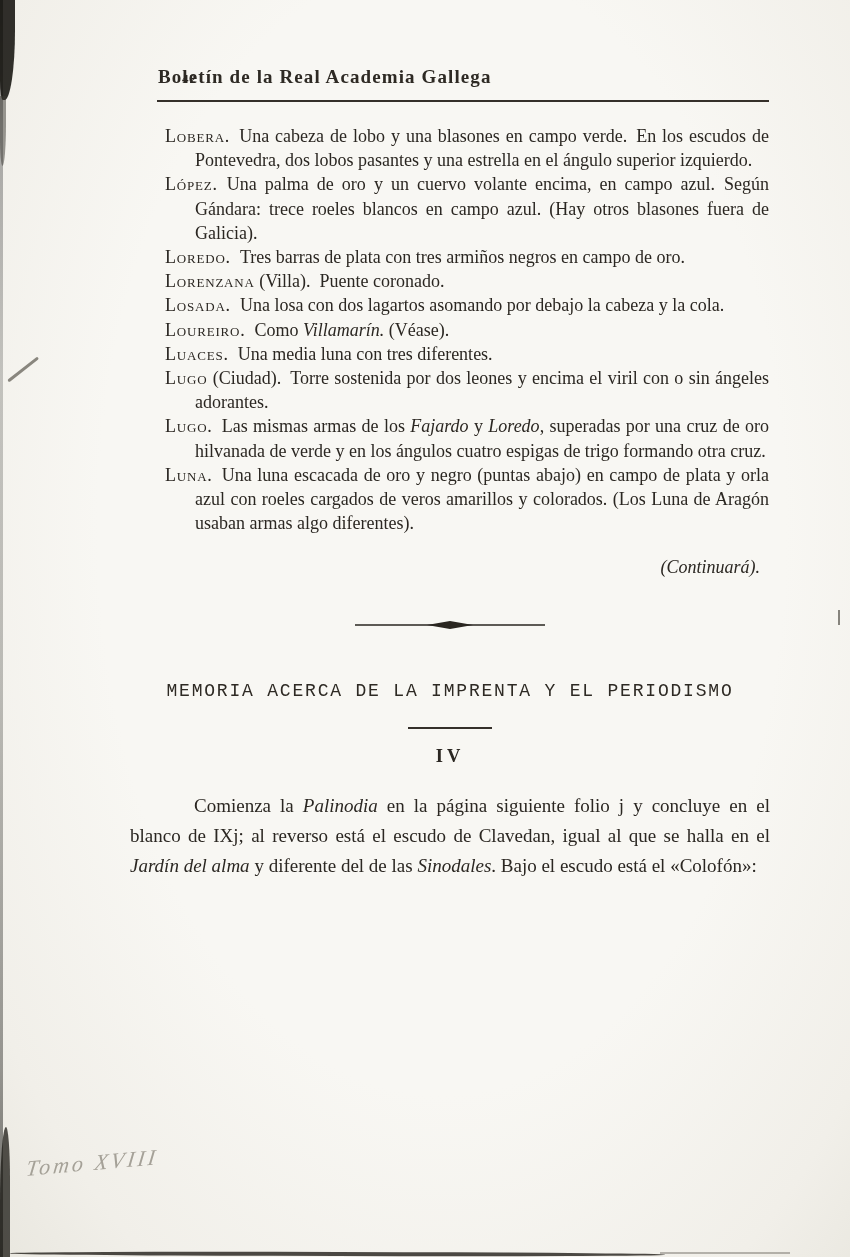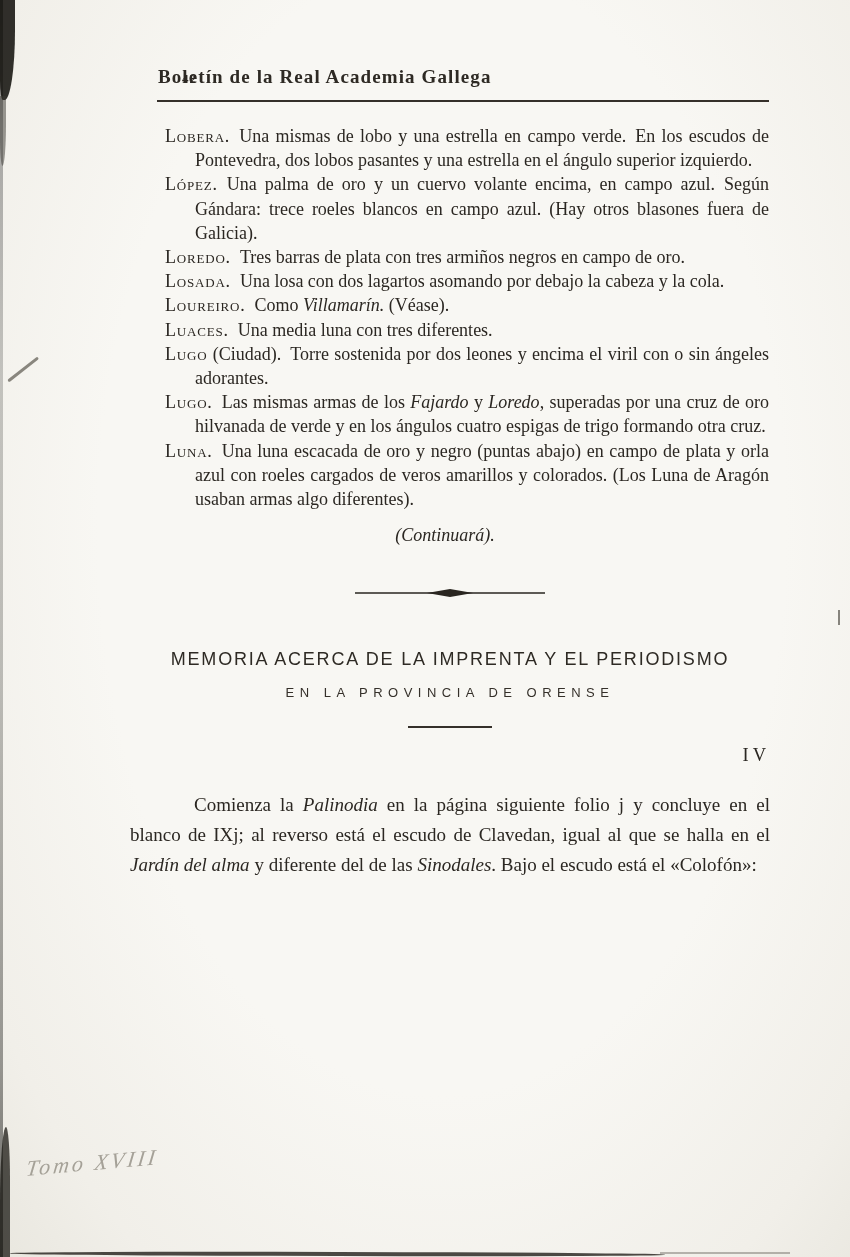--- a/index.html
+++ b/index.html
@@ -40,30 +40,30 @@
 
   
   .content { position:absolute; top:124px; left:130px; width:640px; }
 
   .entries { margin-left:35px; width:604px; }
   .entry { text-align:justify; font-size:18px; line-height:24.2px;
     padding-left:30px; text-indent:-30px; }
   .term { font-variant:small-caps; letter-spacing:.8px; }
   .it { font-style:italic; }
 
-  .continuara { margin-top:12px; text-align:center; padding-right:10px; font-size:18px; line-height:24px; }
+  .continuara { margin-top:20px; text-align:right; padding-right:10px; font-size:18px; line-height:24px; }
 
   .divider { margin-top:40px; text-align:center; height:12px; line-height:0; }
 
   .section-title { margin-top:50px; text-align:center;
-    font-family:Liberation Sans, sans-serif; font-size:18px; letter-spacing:1.8px; color:#2e2a24; }
+    font-family:Liberation Mono, monospace; font-size:18px; letter-spacing:1.8px; color:#2e2a24; }
   .section-subtitle { margin-top:15px; text-align:center;
     font-family:"Liberation Sans", sans-serif; font-size:13px; letter-spacing:5.5px; color:#35302a; }
   .subtitle-rule { width:84px; height:1.6px; background:#35302a; margin:26px auto 0; }
-  .chapter { margin-top:17px; text-align:right; font-size:18.5px; letter-spacing:4px; }
+  .chapter { margin-top:17px; text-align:center; font-size:18.5px; letter-spacing:4px;font-weight:bold; }
 
   .para { margin:0; text-align:justify; font-size:19px; line-height:30px; }
   .p1 { margin-top:24px; text-indent:64px; }
   .p2 { margin-top:0; text-indent:30px; text-align-last:justify; }
 
   .handwriting { position:absolute; left:26px; top:1150px;
     font-size:22px; font-style:italic; color:#98948a; opacity:.85;
     transform:rotate(-5deg) skewX(-12deg); letter-spacing:3px; }
 </style>
 </head>
@@ -82,42 +82,42 @@
 
   <header class="page-header">
     <span class="page-num">42</span>
     <span class="header-title">Boletín de la Real Academia Gallega</span>
   </header>
   <div class="header-rule"></div>
 
   <main class="content">
 
     <div class="entries">
-      <div class="entry"><span class="term">Lobera.</span><span><span> Una mismas de lobo y una estrella en campo verde. En los escudos de Pontevedra, dos lobos pasantes y una estrella en el ángulo superior izquierdo.</span></span></div>
+      <div class="entry"><span class="term">Lobera.</span><span><span> Una cabeza de lobo y una blasones en campo verde. En los escudos de Pontevedra, dos lobos pasantes y una estrella en el ángulo superior izquierdo.</span></span></div>
       <div class="entry"><span class="term">López.</span><span><span> Una palma de oro y un cuervo volante encima, en campo azul. Según Gándara: trece roeles blancos en campo azul. (Hay otros blasones fuera de Galicia).</span></span></div>
       <div class="entry"><span class="term">Loredo.</span><span><span> Tres barras de plata con tres armiños negros en campo de oro.</span></span></div>
+      <div class="entry"><span class="term">Lorenzana</span><span><span> (Villa). Puente coronado.</span></span></div>
       <div class="entry"><span class="term">Losada.</span><span><span> Una losa con dos lagartos asomando por debajo la cabeza y la cola.</span></span></div>
       <div class="entry"><span class="term">Loureiro.</span><span><span> Como </span><span class="it">Villamarín.</span><span> (Véase).</span></span></div>
       <div class="entry"><span class="term">Luaces.</span><span><span> Una media luna con tres diferentes.</span></span></div>
       <div class="entry"><span class="term">Lugo</span><span><span> (Ciudad). Torre sostenida por dos leones y encima el viril con o sin ángeles adorantes.</span></span></div>
       <div class="entry"><span class="term">Lugo.</span><span><span> Las mismas armas de los </span><span class="it">Fajardo</span><span> y </span><span class="it">Loredo</span><span>, superadas por una cruz de oro hilvanada de verde y en los ángulos cuatro espigas de trigo formando otra cruz.</span></span></div>
       <div class="entry"><span class="term">Luna.</span><span><span> Una luna escacada de oro y negro (puntas abajo) en campo de plata y orla azul con roeles cargados de veros amarillos y colorados. (Los Luna de Aragón usaban armas algo diferentes).</span></span></div>
     </div>
 
     <div class="continuara"><span class="it">(Continuará).</span></div>
 
     <div class="divider">
       <svg width="190" height="12" viewBox="0 0 190 12">
         <line x1="0" y1="6" x2="190" y2="6" stroke="#2a2620" stroke-width="1.4"></line>
         <polygon points="72,6 95,2 118,6 95,10" fill="#2a2620"></polygon>
       </svg>
     </div>
 
     <div class="section-title">MEMORIA ACERCA DE LA IMPRENTA Y EL PERIODISMO</div>
-    <div class="section-subtitle">EN LA PROVINCIA DE ORENSE</div>
     <div class="subtitle-rule"></div>
     <div class="chapter">IV</div>
 
     <p class="para p1"><span>Comienza la </span><span class="it">Palinodia</span><span> en la página siguiente folio j y concluye en el blanco de IXj; al reverso está el escudo de Clavedan, igual al que se halla en el </span><span class="it">Jardín del alma</span><span> y diferente del de las </span><span class="it">Sinodales</span><span>. Bajo el escudo está el «Colofón»:</span></p>
 
   </main>
 
   <div class="handwriting">Tomo XVIII</div>
 
 </div>

